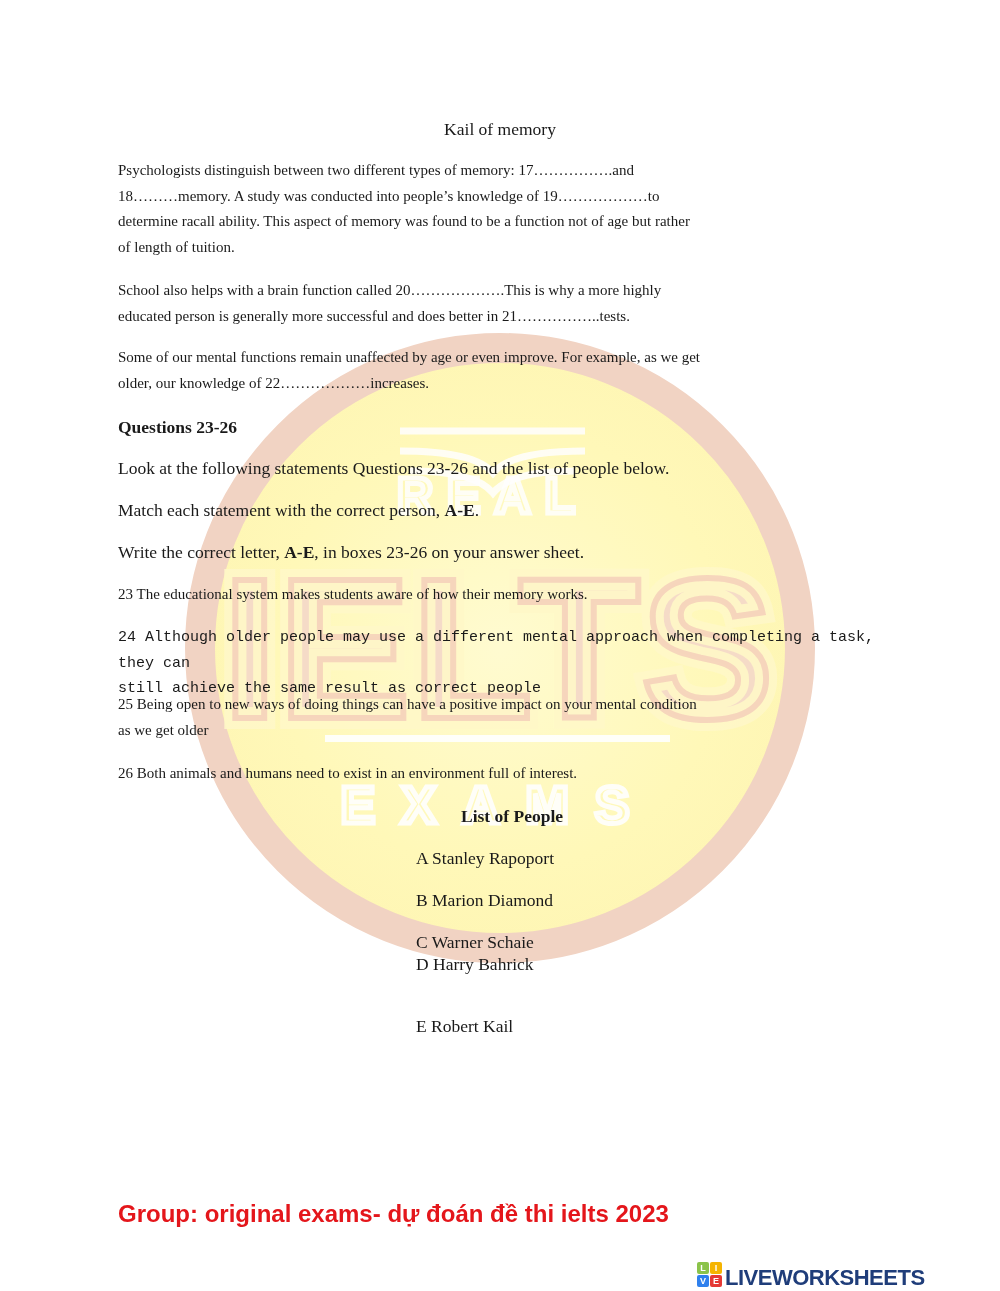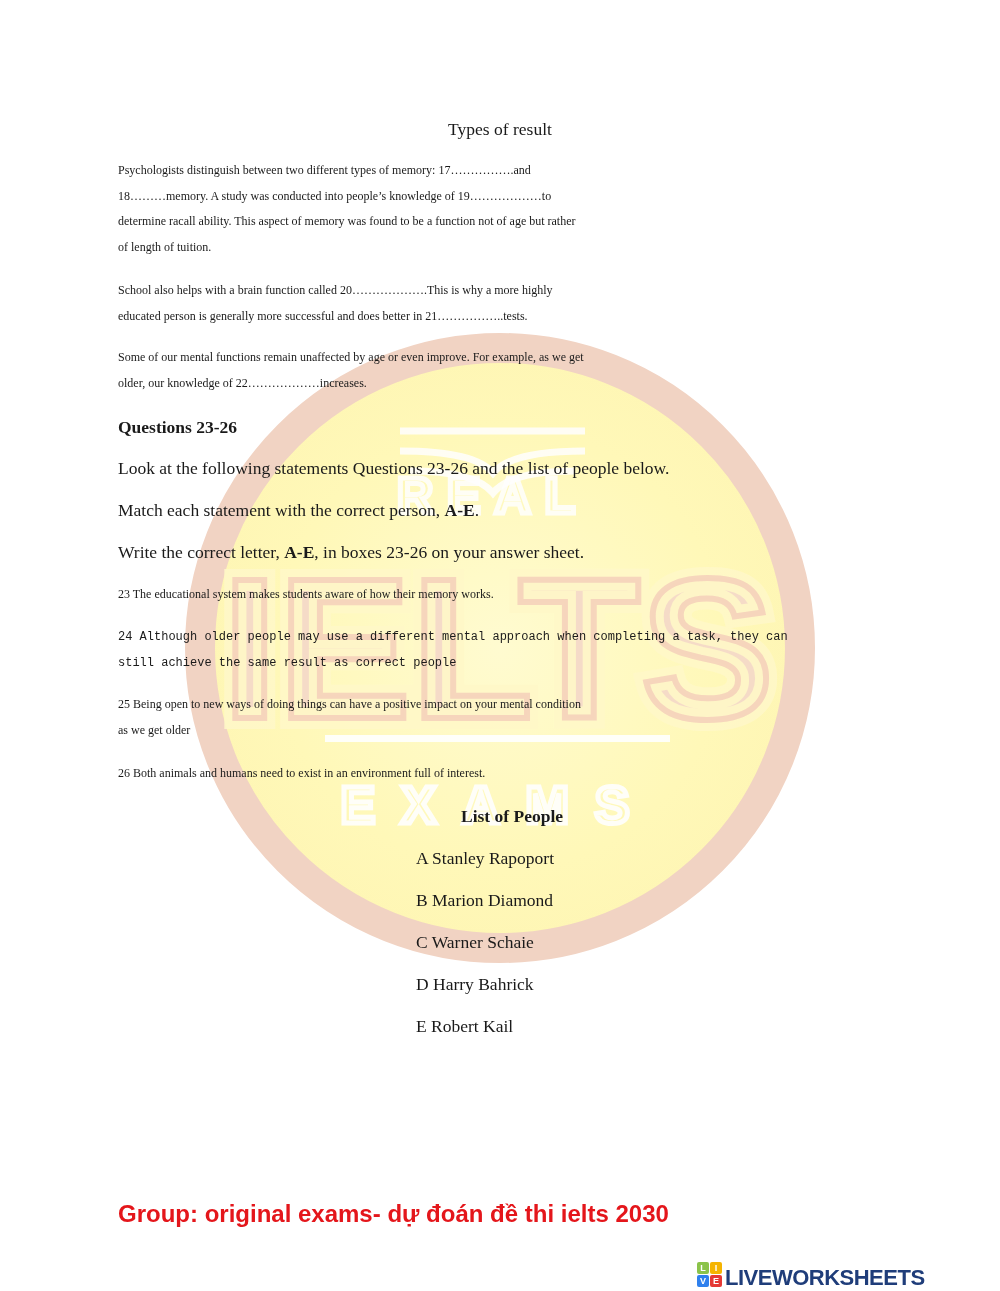--- a/index.html
+++ b/index.html
@@ -20,21 +20,21 @@
     box-sizing: border-box;
     border: 30px solid #f1d3c3;
     background: radial-gradient(circle at 50% 50%, #fffbd0 0%, #fff8b8 55%, #fdf3b0 100%);
     z-index: 0;
   }
   .watermark svg { position: absolute; left: -30px; top: -30px; }
 
   
   .page { position: absolute; left: 0; top: 0; width: 1000px; height: 1291px; z-index: 1; }
   .t { position: absolute; font-size: 17.5px; line-height: 26px; white-space: nowrap; }
-  .para { position: absolute; left: 118px; width: 770px; font-size: 12px; line-height: 25.5px; }
+  .para { position: absolute; left: 118px; width: 770px; font-size: 15px; line-height: 25.5px; }
   .title { left: 0; width: 1000px; text-align: center; top: 116px; }
   b { font-weight: bold; }
   .people-head { left: 12px; width: 1000px; text-align: center; font-weight: bold; }
   .person { left: 416px; }
 
   .footer-group {
     position: absolute; left: 118px; top: 1200px;
     font-family: "Liberation Sans", "DejaVu Sans", sans-serif;
     font-weight: bold; font-size: 24px; color: #e4161b;
     white-space: nowrap;
@@ -77,21 +77,21 @@
     <text x="313" y="385" text-anchor="middle" font-family="Liberation Sans, sans-serif" font-size="200" font-weight="bold" fill="none" stroke="#f3c8b8" stroke-width="6" opacity="0.7">IELTS</text>
 
     <rect x="140" y="402" width="345" height="7" fill="#ffffff" opacity="0.9"></rect>
 
     <text x="313" y="490" text-anchor="middle" font-family="Liberation Sans, sans-serif" font-size="52" font-weight="bold" letter-spacing="26" fill="none" stroke="#ffffff" stroke-width="5" opacity="0.9">EXAMS</text>
   </svg>
 </div>
 
 <div class="page">
 
-  <div class="t title">Types of result</div>
+  <div class="t title">Kail of memory</div>
 
   <div class="para" style="top:158px;">
     <div>Psychologists distinguish between two different types of memory: 17…………….and</div>
     <div>18………memory. A study was conducted into people’s knowledge of 19………………to</div>
     <div>determine racall ability. This aspect of memory was found to be a function not of age but rather</div>
     <div>of length of tuition.</div>
   </div>
 
   <div class="para" style="top:278px;">
     <div>School also helps with a brain function called 20……………….This is why a more highly</div>
@@ -120,24 +120,24 @@
     <div>as we get older</div>
   </div>
   <div class="para" style="top:761px;">
     <div>26 Both animals and humans need to exist in an environment full of interest.</div>
   </div>
 
   <div class="t people-head" style="top:803px;">List of People</div>
   <div class="t person" style="top:845px;">A Stanley Rapoport</div>
   <div class="t person" style="top:887px;">B Marion Diamond</div>
   <div class="t person" style="top:929px;">C Warner Schaie</div>
-  <div class="t person" style="top:971px;text-align:center;">D Harry Bahrick</div>
+  <div class="t person" style="top:951px;text-align:center;">D Harry Bahrick</div>
   <div class="t person" style="top:1013px;">E Robert Kail</div>
 
-  <div class="footer-group">Group: original exams- dự đoán đề thi ielts 2030</div>
+  <div class="footer-group">Group: original exams- dự đoán đề thi ielts 2023</div>
 
   <div class="lw">
     <div class="lw-blocks">
       <span style="background:#8bc34a;">L</span>
       <span style="background:#f5b400;">I</span>
       <span style="background:#2f80ed;">V</span>
       <span style="background:#e53935;">E</span>
     </div>
     <div class="lw-text">LIVEWORKSHEETS</div>
   </div>

